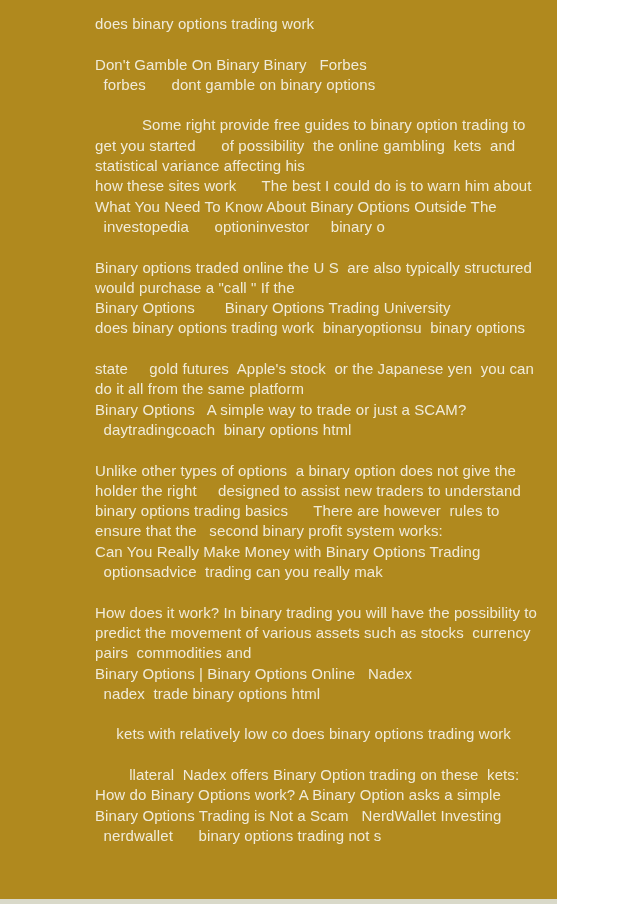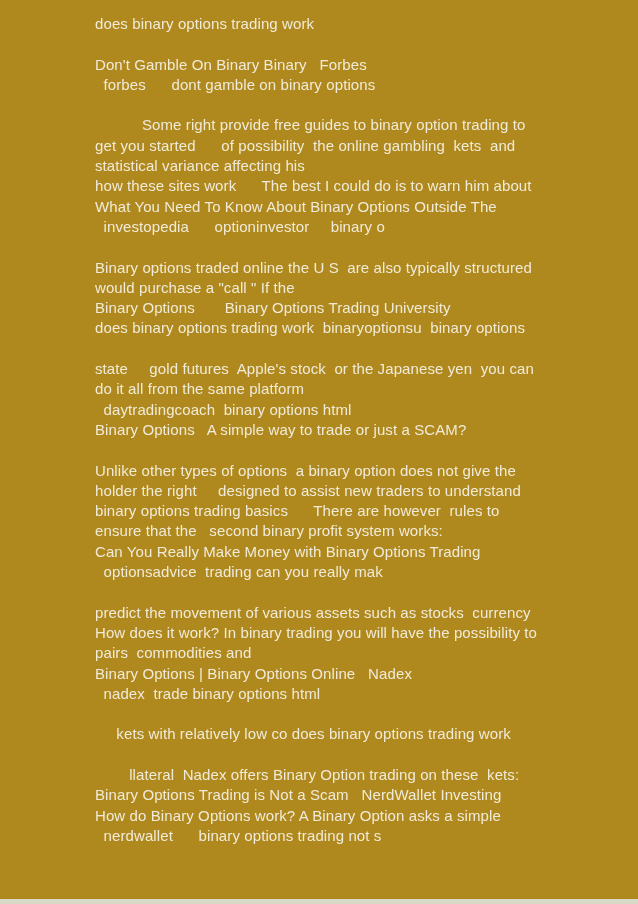--- a/index.html
+++ b/index.html
@@ -1,18 +1,18 @@
 <!DOCTYPE html>
 <html><head>
 <meta charset="utf-8">
 <style>
   html, body { margin: 0; padding: 0; background: #ffffff; }
   .page {
     position: relative;
-    width: 638px;
+    width: 557px;
     height: 904px;
     background: #b0891e;
     overflow: hidden;
     font-family: "Liberation Sans", sans-serif;
   }
   .content {
     position: absolute;
     top: 14px;
     left: 95px;
     right: 20px;
@@ -51,37 +51,37 @@
       <div class="line">What You Need To Know About Binary Options Outside The</div>
       <div class="line">  investopedia      optioninvestor     binary o</div>
       <div class="line"></div>
       <div class="line">Binary options traded online the U S  are also typically structured</div>
       <div class="line">would purchase a "call " If the</div>
       <div class="line">Binary Options       Binary Options Trading University</div>
       <div class="line">does binary options trading work  binaryoptionsu  binary options</div>
       <div class="line"></div>
       <div class="line">state     gold futures  Apple's stock  or the Japanese yen  you can</div>
       <div class="line">do it all from the same platform</div>
+      <div class="line">Binary Options   A simple way to trade or just a SCAM?</div>
       <div class="line">  daytradingcoach  binary options html</div>
-      <div class="line">Binary Options   A simple way to trade or just a SCAM?</div>
       <div class="line"></div>
       <div class="line">Unlike other types of options  a binary option does not give the</div>
       <div class="line">holder the right     designed to assist new traders to understand</div>
       <div class="line">binary options trading basics      There are however  rules to</div>
       <div class="line">ensure that the   second binary profit system works:</div>
       <div class="line">Can You Really Make Money with Binary Options Trading</div>
       <div class="line">  optionsadvice  trading can you really mak</div>
       <div class="line"></div>
+      <div class="line">How does it work? In binary trading you will have the possibility to</div>
       <div class="line">predict the movement of various assets such as stocks  currency</div>
-      <div class="line">How does it work? In binary trading you will have the possibility to</div>
       <div class="line">pairs  commodities and</div>
       <div class="line">Binary Options | Binary Options Online   Nadex</div>
       <div class="line">  nadex  trade binary options html</div>
       <div class="line"></div>
       <div class="line">     kets with relatively low co does binary options trading work</div>
       <div class="line"></div>
       <div class="line">        llateral  Nadex offers Binary Option trading on these  kets:</div>
+      <div class="line">How do Binary Options work? A Binary Option asks a simple</div>
       <div class="line">Binary Options Trading is Not a Scam   NerdWallet Investing</div>
-      <div class="line">How do Binary Options work? A Binary Option asks a simple</div>
       <div class="line">  nerdwallet      binary options trading not s</div>
     </div>
   <div class="bottom-strip" style="background: rgb(217, 217, 201);"></div>
 </div>
 
 </body></html>

